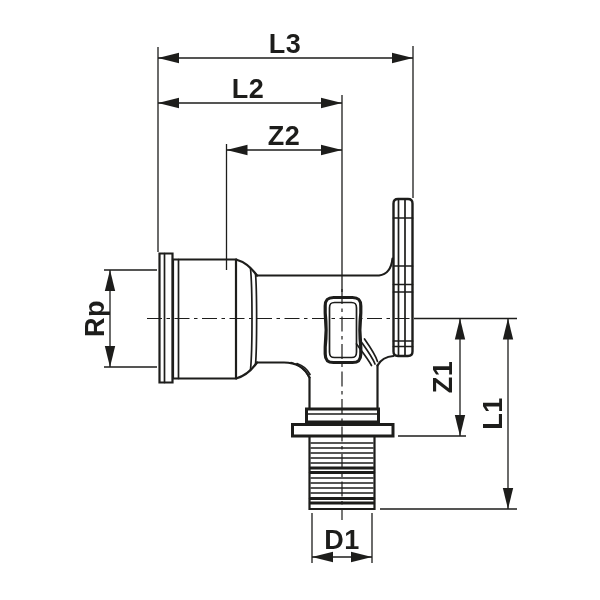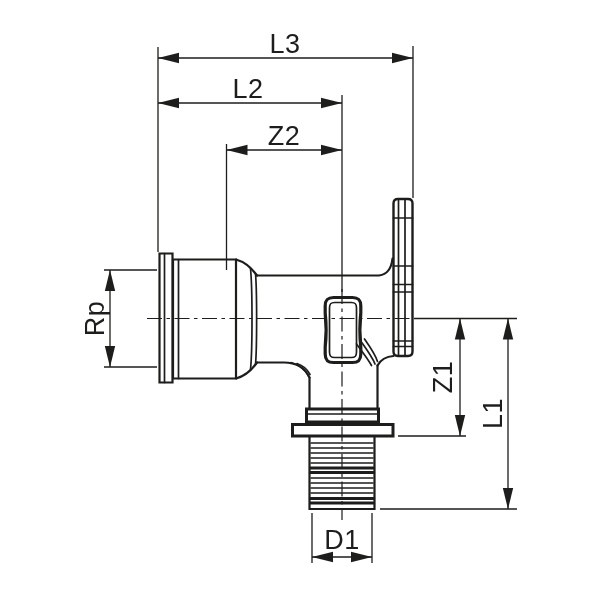--- a/index.html
+++ b/index.html
@@ -7,20 +7,21 @@
     padding: 0;
     background: #ffffff;
     font-family: "Liberation Sans", sans-serif;
   }
   .stage {
     position: relative;
     width: 600px;
     height: 600px;
     background: #ffffff;
     overflow: hidden;
+    font-weight: bold;
   }
   svg { display: block; }
 
   
   .edge   { stroke: #1d1d1b; stroke-width: 2.2; fill: none; stroke-linecap: round; }
   .heavy  { stroke: #1d1d1b; stroke-width: 3.2; fill: none; stroke-linecap: round; }
   .mid    { stroke: #1d1d1b; stroke-width: 1.7; fill: none; stroke-linecap: round; }
   .thin   { stroke: #1d1d1b; stroke-width: 1.3; fill: none; stroke-linecap: butt; }
   .center { stroke: #1d1d1b; stroke-width: 1.2; fill: none;
             stroke-dasharray: 15 4.5 3.5 4.5; stroke-linecap: butt; }

